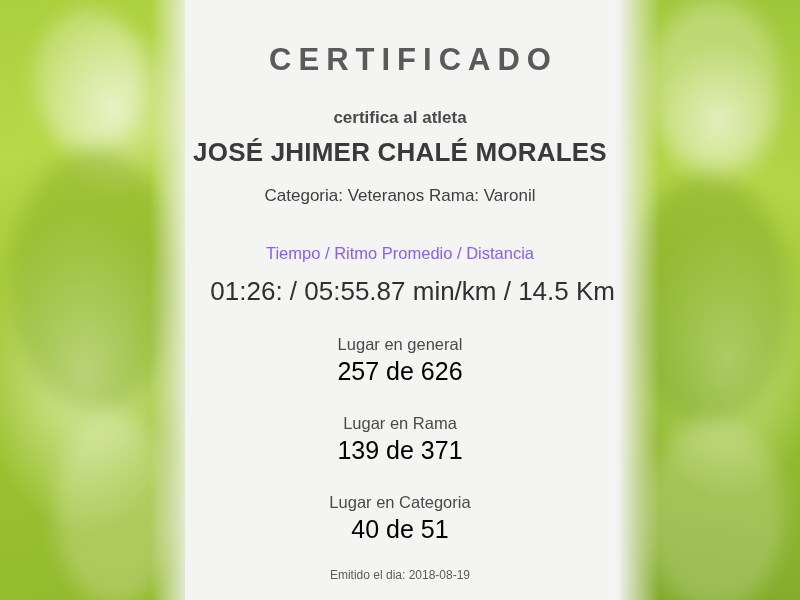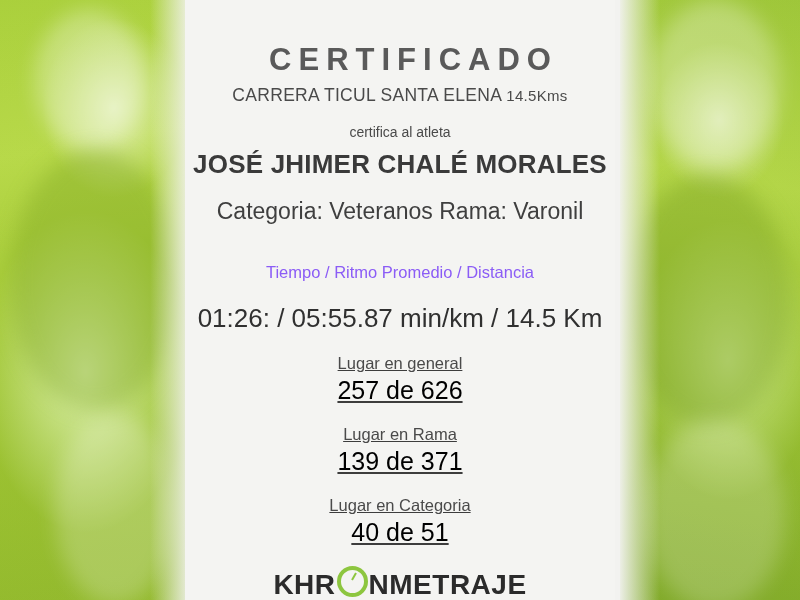--- a/index.html
+++ b/index.html
@@ -97,56 +97,57 @@
   .race {
     margin-top: 7px;
     font-size: 17.5px;
     letter-spacing: 0.3px;
     color: #4a4a4a;
   }
   .race .dist {
     font-size: 15px;
   }
   .certifies {
-    margin-top: 18px;
-    font-size: 14px;
-    color: #4a4a4a;
+    margin-top: 30px;
+    font-size: 17px;
+    color: #4a4a4a;
+    font-weight: bold;
   }
   .athlete {
     margin-top: 9px;
     font-size: 26px;
     color: #3a3a3a;
     letter-spacing: 0.2px;
     font-weight: bold;
   }
   .participation {
     margin-top: 16px;
     font-size: 16.5px;
     color: #4a4a4a;
   }
   .category {
     margin-top: 18px;
-    font-size: 23px;
+    font-size: 17px;
     color: #3f3f3f;
   }
   .metrics-label {
     margin-top: 38px;
     font-size: 16.5px;
     color: #8b5cf6;
   }
   .metrics-value {
-    margin-top: 21px;
+    margin-top: 13px;
     font-size: 26px;
     color: #303030;
     white-space: nowrap;
+    text-align: right;
   }
 
   .result-block {
-    margin-top: 20px;
-    text-decoration: underline;
+    margin-top: 28px;
   }
   .result-label {
     font-size: 16.5px;
     color: #4a4a4a;
   }
   .result-value {
     margin-top: 3px;
     font-size: 25px;
     color: #000000;
   }
@@ -206,24 +207,20 @@
   <div class="photo photo-right">
     <div class="fig fig-r1"></div>
     <div class="fig fig-r2"></div>
     <div class="fig fig-r3"></div>
   </div>
 
   <div class="card">
 
     <div class="title">CERTIFICADO</div>
 
-    <div class="race">
-      <span>CARRERA TICUL SANTA ELENA</span>
-      <span class="dist">14.5Kms</span>
-    </div>
 
     <div class="certifies">certifica al atleta</div>
 
     <div class="athlete">JOSÉ JHIMER CHALÉ  MORALES</div>
 
 
     <div class="category">Categoria: Veteranos Rama: Varonil</div>
 
     <div class="metrics-label">Tiempo / Ritmo Promedio / Distancia</div>
     <div class="metrics-value">01:26: / 05:55.87 min/km / 14.5 Km</div>
@@ -236,20 +233,21 @@
     <div class="result-block">
       <div class="result-label">Lugar en Rama</div>
       <div class="result-value">139 de 371</div>
     </div>
 
     <div class="result-block">
       <div class="result-label">Lugar en Categoria</div>
       <div class="result-value">40 de 51</div>
     </div>
 
+    <div class="issued">Emitido el dia: 2018-08-19</div>
 
     <div class="logo">
       <span class="logo-text">KHR</span><span class="logo-ring"></span><span class="logo-text">N</span><span class="logo-text">METRAJE</span>
       
     </div>
 
   </div>
 </div>
 
 </body></html>

